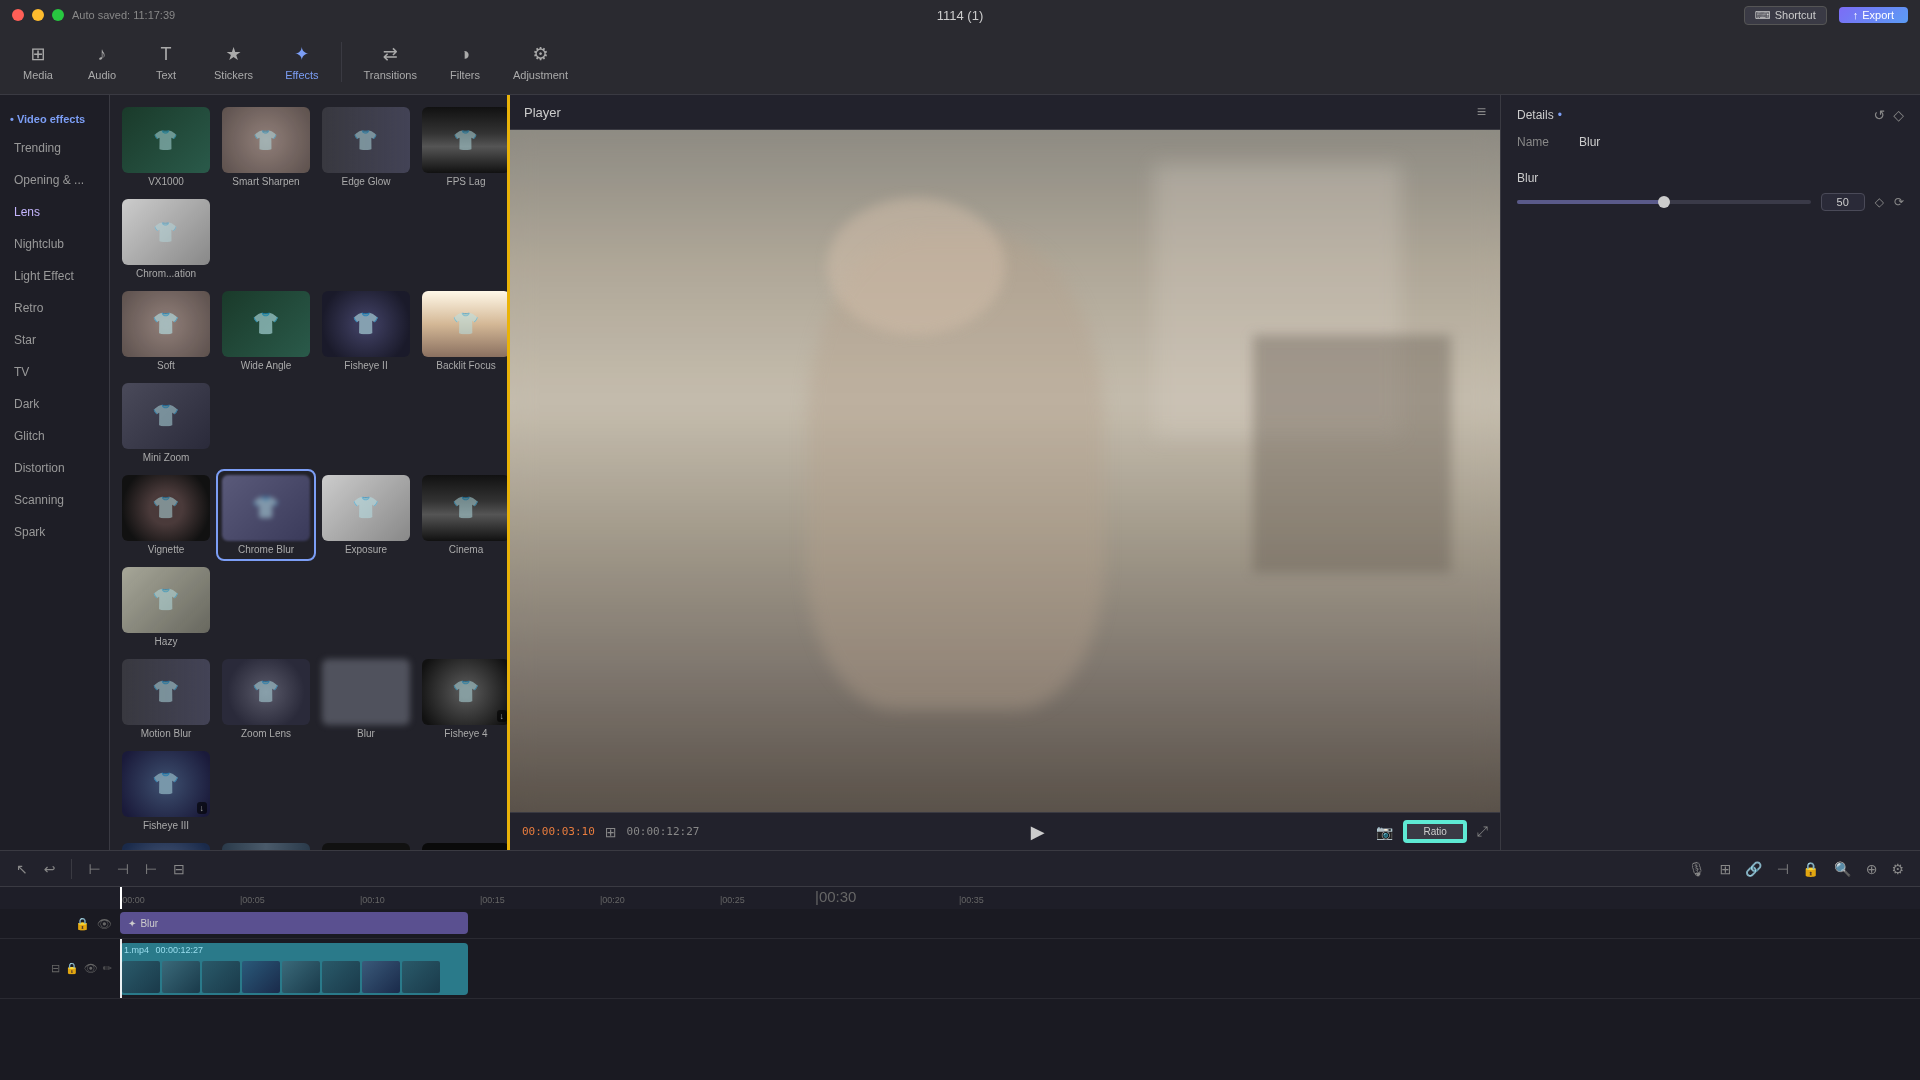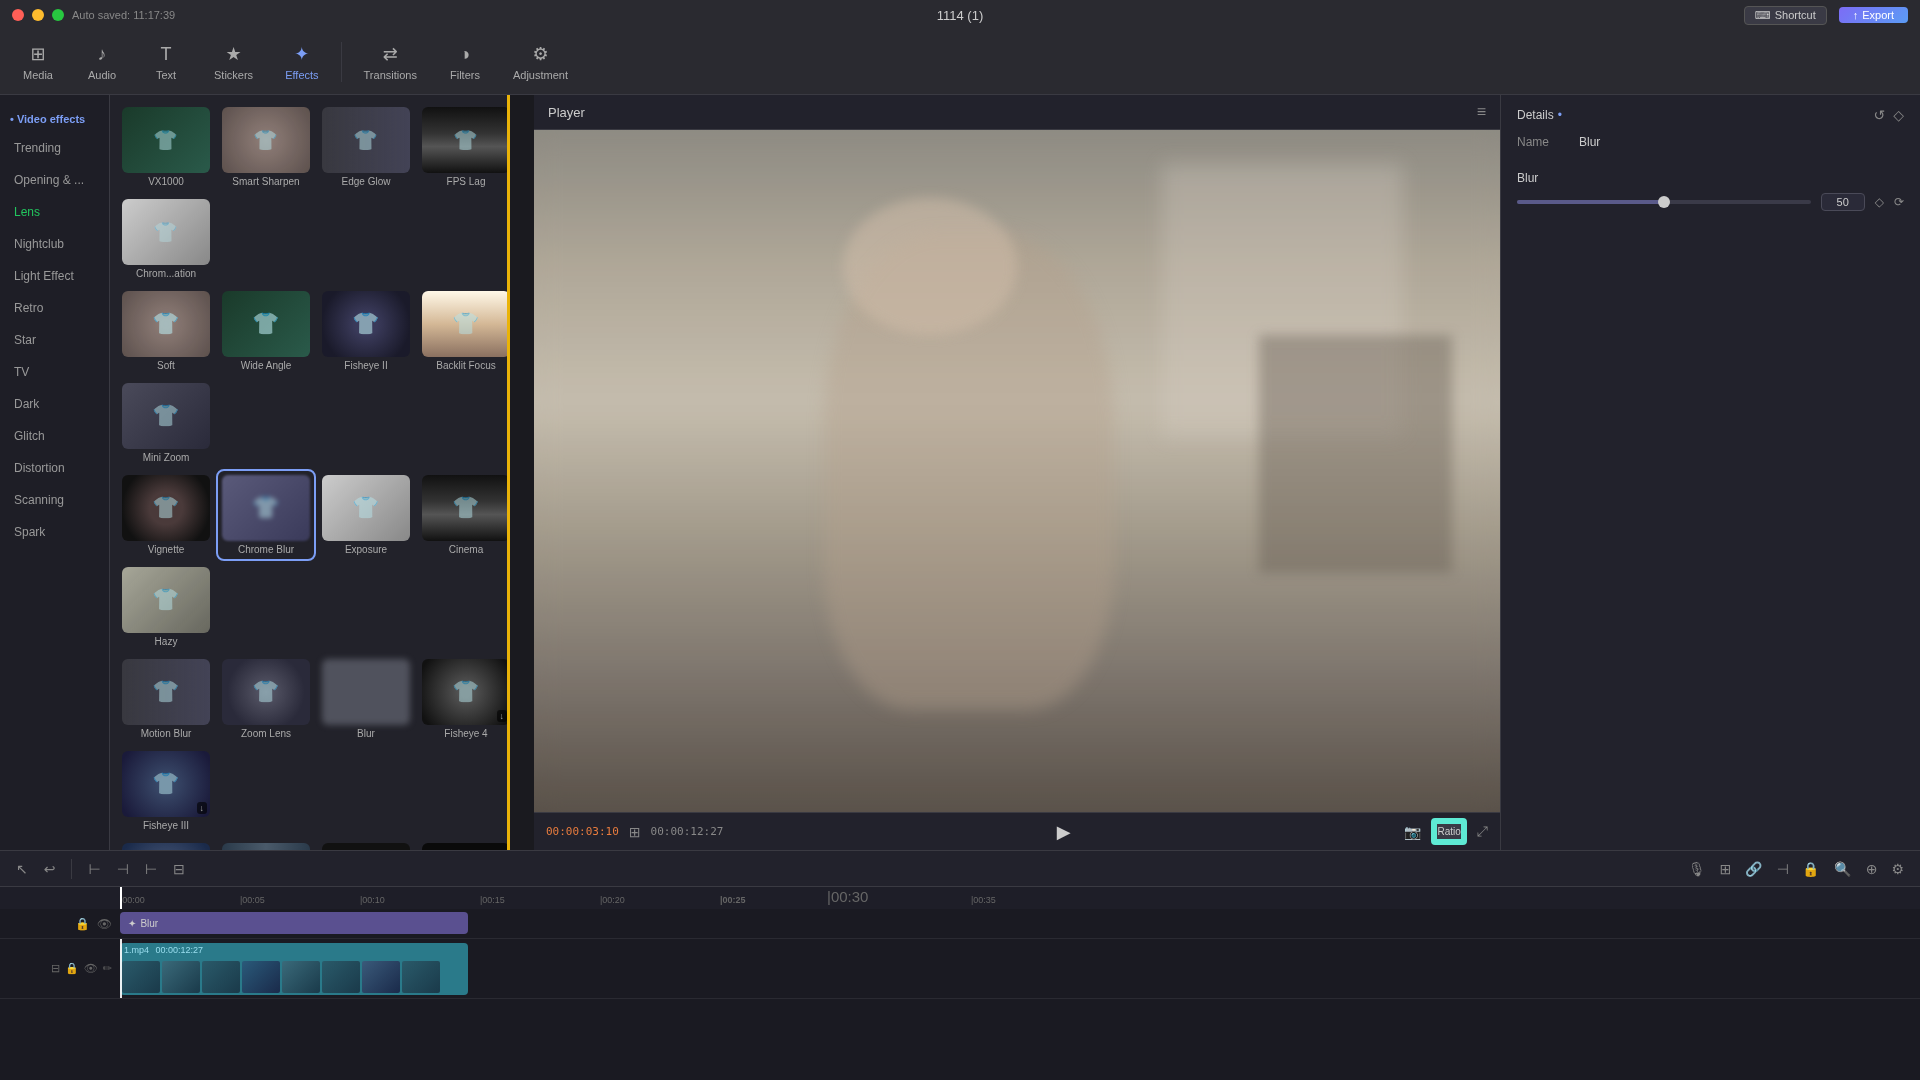--- a/index.html
+++ b/index.html
@@ -25,45 +25,45 @@
     .tool-icon { font-size: 18px; }
     .tool-divider { width: 1px; height: 40px; background: #3a3a42; margin: 0 4px; }
 
     
     .main { display: flex; flex: 1; overflow: hidden; }
 
     
     .left-panel { width: 510px; background: #22222a; display: flex; flex-shrink: 0; border-right: 3px solid #eab308; }
     .category-sidebar { width: 110px; background: #1e1e26; padding: 8px 0; border-right: 1px solid #3a3a42; overflow-y: auto; flex-shrink: 0; }
     .cat-item { padding: 8px 10px; font-size: 12px; color: #999; cursor: pointer; border-radius: 4px; margin: 2px 4px; }
-    .cat-item.active { color: #22c55e; }
+    .cat-item.active { color: #c4b5fd; }
     .cat-section-header { padding: 6px 10px; font-size: 11px; color: #7c9ef5; font-weight: 600; margin-top: 4px; }
 
     
     .effects-panel { flex: 1; overflow-y: auto; padding: 8px; }
     .effect-item { display: flex; flex-direction: column; align-items: center; cursor: pointer; border-radius: 6px; padding: 4px; }
     .effect-item.selected { outline: 2px solid #7c9ef5; border-radius: 6px; }
     .effect-thumb { width: 88px; height: 66px; background: #333; border-radius: 6px; overflow: hidden; position: relative; display: flex; align-items: center; justify-content: center; }
     .effect-dl-badge { position: absolute; bottom: 3px; right: 3px; background: rgba(0,0,0,0.6); border-radius: 3px; padding: 1px 3px; font-size: 9px; color: #aaa; }
     .effect-name { font-size: 10px; color: #aaa; margin-top: 3px; text-align: center; }
 
     
-    .center-panel { flex: 1; display: flex; flex-direction: column; background: #a3a3a3; margin-left: 24px; }
+    .center-panel { flex: 1; display: flex; flex-direction: column; background: #a3a3a3; }
     .player-header { height: 35px; display: flex; align-items: center; justify-content: space-between; padding: 0 14px; background: #22222c; border-bottom: 1px solid #3a3a42; flex-shrink: 0; }
     .player-title { font-size: 13px; color: #ccc; }
     .player-menu-btn { cursor: pointer; color: #888; font-size: 16px; }
     .preview-area { flex: 1; background: #111; display: flex; align-items: center; justify-content: center; overflow: hidden; }
     .preview-video { width: 100%; height: 100%; object-fit: cover; background: linear-gradient(180deg, #3a3a40 0%, #555 40%, #888 60%, #444 100%); position: relative; display: flex; align-items: center; justify-content: center; }
     .player-controls { height: 38px; background: #22222c; display: flex; align-items: center; padding: 0 12px; gap: 10px; border-top: 1px solid #3a3a42; flex-shrink: 0; }
     .time-display { font-size: 11px; color: #e87c3e; font-family: monospace; }
     .time-total { font-size: 11px; color: #888; font-family: monospace; }
     .grid-icon-btn { color: #888; cursor: pointer; font-size: 14px; }
     .play-btn { color: #ccc; cursor: pointer; font-size: 18px; margin: 0 8px; }
     .spacer { flex: 1; }
-    .ratio-btn { background: #3a3a45; border: 6px solid #5eead4; border-radius: 4px; padding: 2px 0; font-size: 10px; color: #ccc; cursor: pointer; }
+    .ratio-btn { background: #3a3a45; border: 4px solid #5eead4; border-radius: 4px; padding: 2px 16px; font-size: 10px; color: #ccc; cursor: pointer; }
     .fullscreen-btn { color: #888; cursor: pointer; font-size: 14px; }
 
     
     .right-panel { width: 420px; background: #22222c; border-left: 1px solid #3a3a42; display: flex; flex-direction: column; flex-shrink: 0; }
     .right-panel-header { padding: 14px 16px; font-size: 14px; color: #ddd; font-weight: 600; border-bottom: 1px solid #3a3a42; }
     .details-section { padding: 12px 16px; }
     .details-header { display: flex; align-items: center; justify-content: space-between; margin-bottom: 12px; }
     .details-dot { color: #7c9ef5; margin-left: 4px; }
     .details-actions { display: flex; gap: 8px; }
     .details-action-btn { color: #888; cursor: pointer; font-size: 14px; }
@@ -451,21 +451,21 @@
             </div>
           <div style="width:120px;display:flex;align-items:center;padding-bottom:2px;">
               <span style="font-size:9px;color:#666;">|00:10</span>
             </div>
           <div style="width:120px;display:flex;align-items:flex-end;padding-bottom:2px;">
               <span style="font-size:9px;color:#666;">|00:15</span>
             </div>
           <div style="width:120px;display:flex;align-items:flex-end;padding-bottom:2px;">
               <span style="font-size:9px;color:#666;">|00:20</span>
             </div>
-          <div style="width:107px;display:flex;align-items:flex-end;padding-bottom:2px;font-weight:bold;">
+          <div style="width:95px;display:flex;align-items:flex-end;padding-bottom:2px;">
               <span style="font-size:9px;color:#666;">|00:25</span>
             </div>
           <div style="width:120px;display:flex;align-items:flex-end;padding-bottom:2px;">
               <span style="font-size:15px;color:#666;">|00:30</span>
             </div>
           <div style="width:120px;display:flex;align-items:flex-end;padding-bottom:2px;">
               <span style="font-size:9px;color:#666;margin-left:24px;">|00:35</span>
             </div>
         </div>
       </div>

